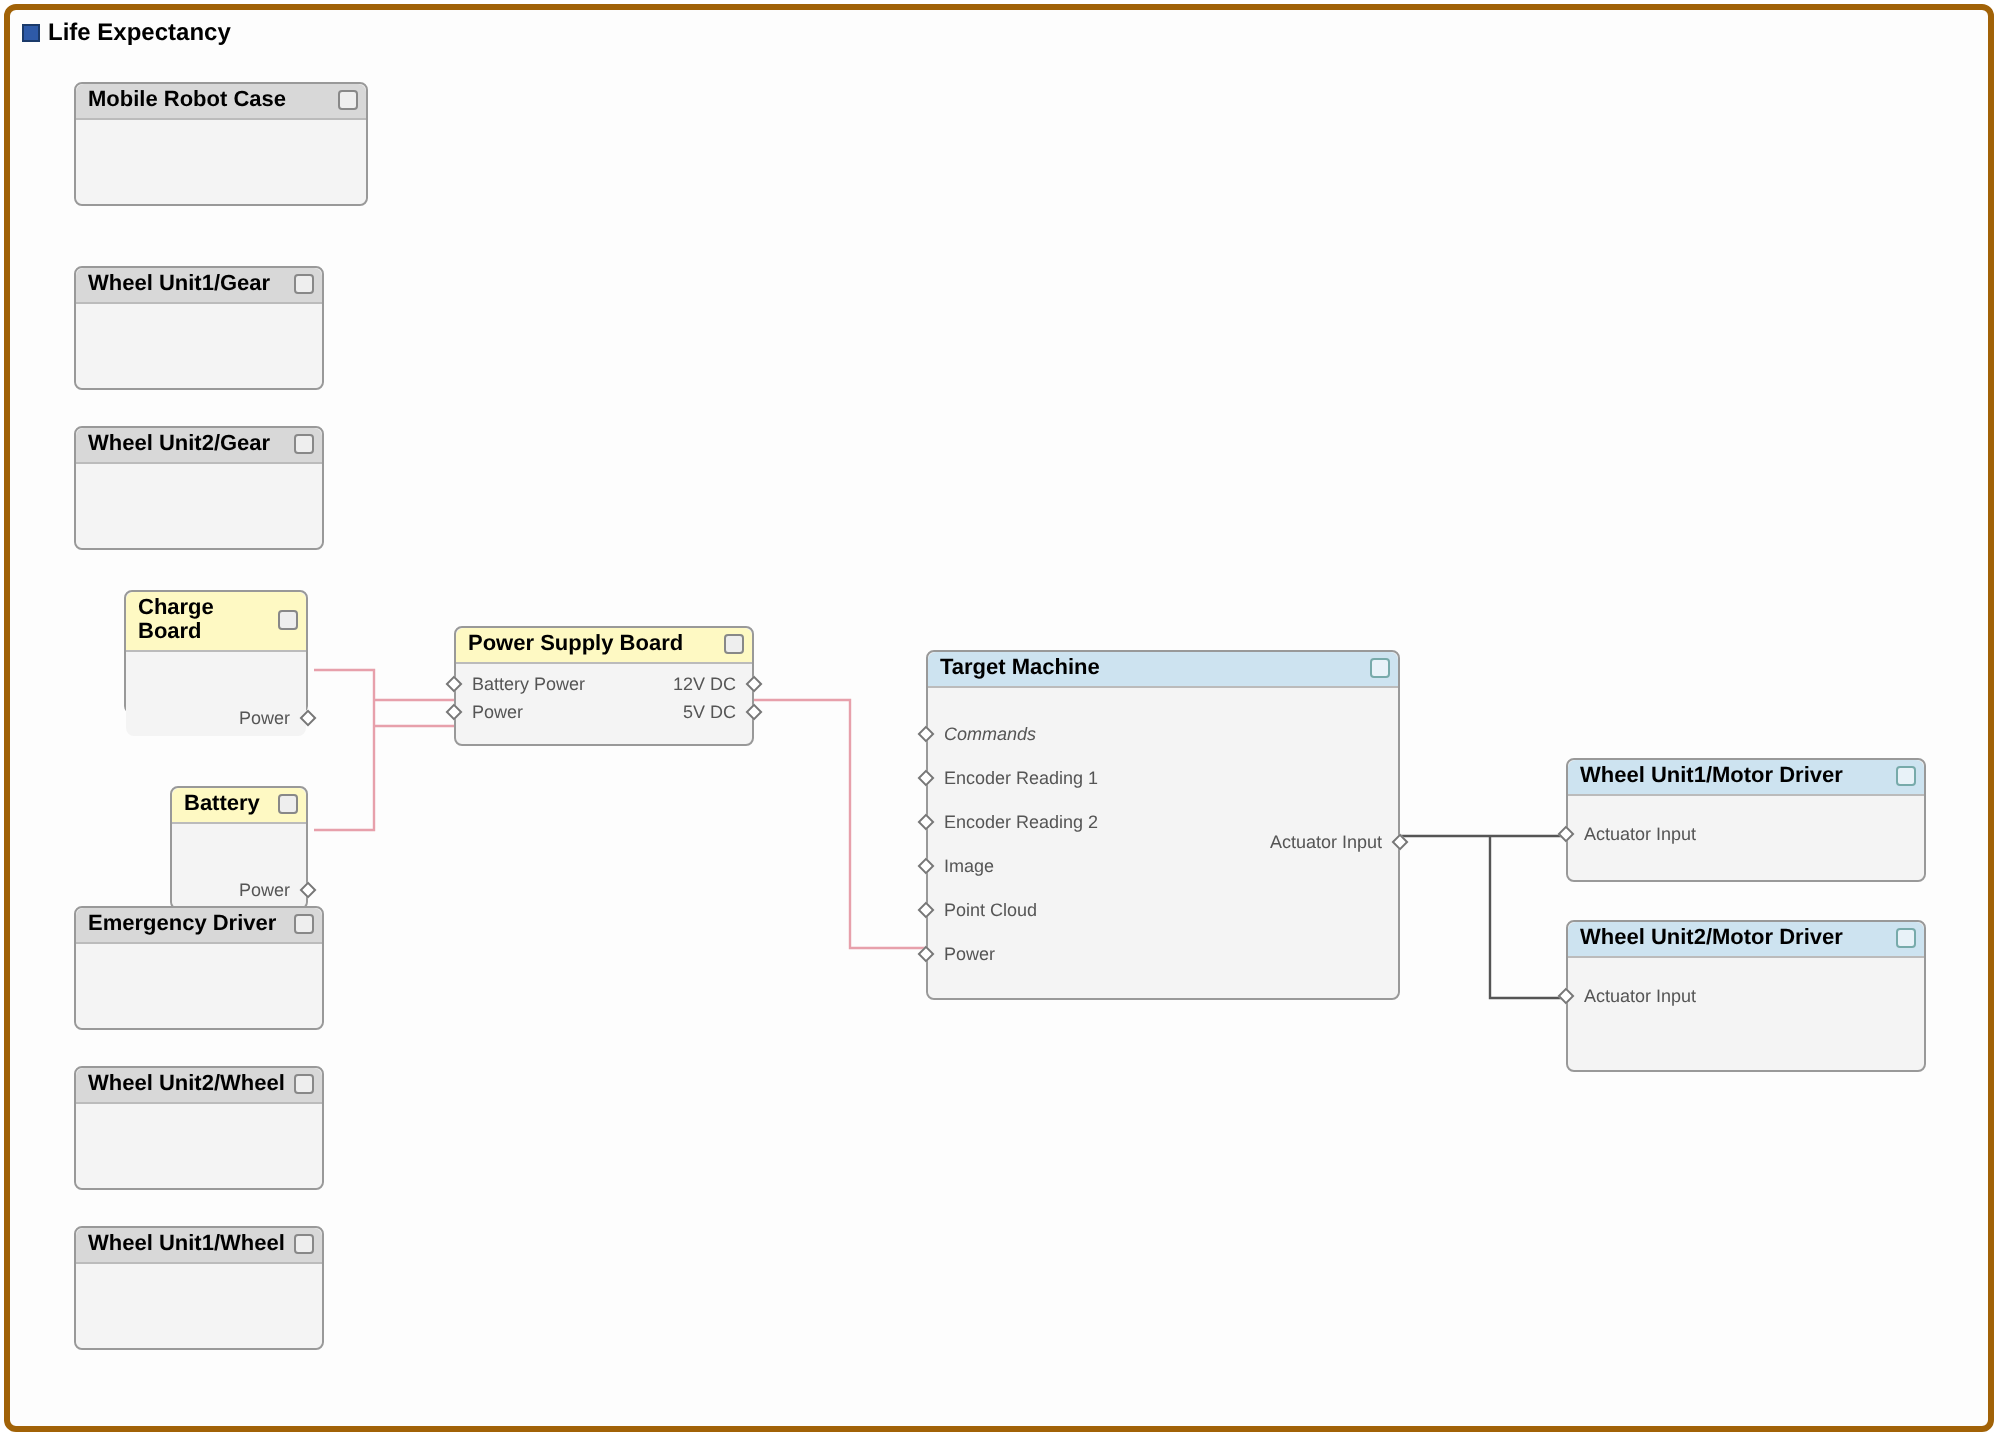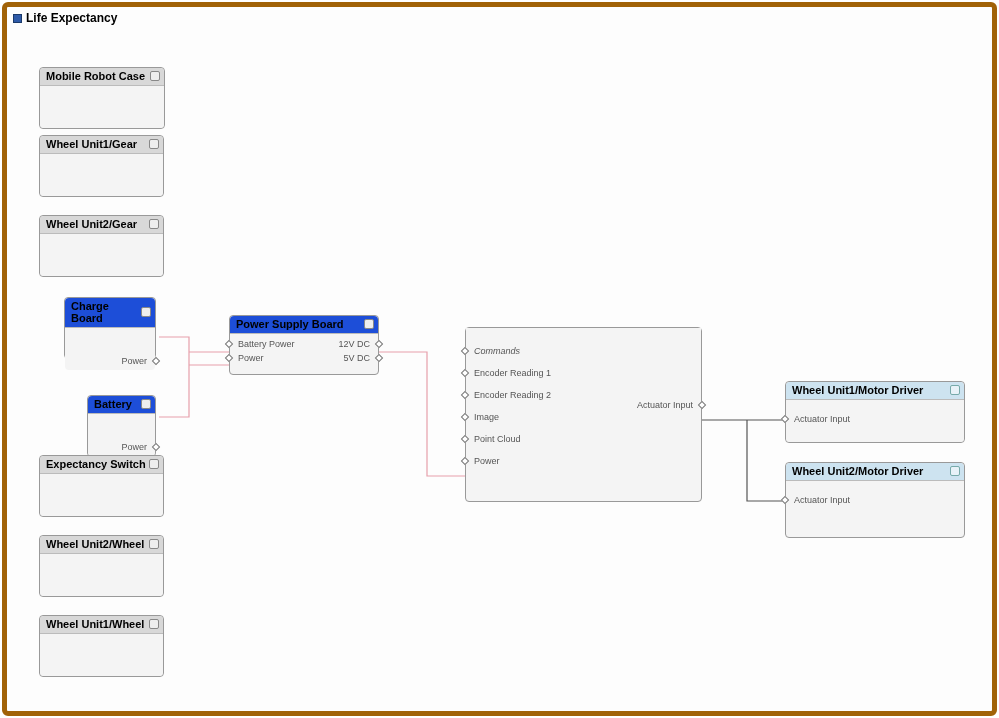--- a/index.html
+++ b/index.html
@@ -9,21 +9,21 @@
     font-size: 11px;
     background: #fff;
     width: 999px;
     height: 718px;
     position: relative;
   }
   .panel {
     position: absolute;
     left: 2px; top: 2px;
     width: 995px; height: 714px;
-    border: 5px solid #a16207;
+    border: 3px solid #a16207;
     border-radius: 6px;
     background: #fdfdfd;
   }
   .panel-header {
     position: absolute;
     left: 6px; top: 4px;
     display: flex;
     align-items: center;
     gap: 4px;
     font-weight: bold;
@@ -49,21 +49,21 @@
     display: flex;
     align-items: center;
     justify-content: space-between;
     padding: 2px 4px 3px 6px;
     border-bottom: 1px solid #bbb;
     border-radius: 4px 4px 0 0;
     font-weight: bold;
     font-size: 11px;
   }
   .head-grey { background: #d8d8d8; }
-  .head-pink { background: #1d4ed8; }
+  .head-pink { background: #fef9c3; }
   .head-blue { background: #cde3f0; }
   .node-body {
     position: relative;
     background: #f4f4f4;
     border-radius: 0 0 4px 4px;
   }
   .corner-icon {
     width: 10px; height: 10px;
     border: 1px solid #888;
     border-radius: 2px;
@@ -112,21 +112,21 @@
 
       <path d="M 182 358 L 222 358" stroke="#e7a0ab" stroke-width="1.2" fill="none"></path>
 
       <path d="M 372 345 L 420 345 L 420 469 L 458 469" stroke="#e7a0ab" stroke-width="1.2" fill="none"></path>
 
       <path d="M 695 413 L 740 413 L 740 413 L 778 413" stroke="#555" stroke-width="1.2" fill="none"></path>
 
       <path d="M 740 413 L 740 494 L 778 494" stroke="#555" stroke-width="1.2" fill="none"></path>
     </svg>
 
-    <div class="node" style="left:32px; top:60px; width:126px; height:62px;">
+    <div class="node" style="left:32px; top:36px; width:147px; height:62px;">
       <div class="node-head head-grey">
         <span>Mobile Robot Case</span>
         <div class="corner-icon"></div>
       </div>
       <div class="node-body" style="height:42px;"></div>
     </div>
 
     <div class="node" style="left:32px; top:128px; width:125px; height:62px;">
       <div class="node-head head-grey">
         <span>Wheel Unit1/Gear</span>
@@ -160,21 +160,21 @@
         <div class="corner-icon"></div>
       </div>
       <div class="node-body" style="height:42px;">
         <span class="port" style="right:8px; top:28px;">Power</span>
         <div class="port-dot" style="right:-4px; top:30px;"></div>
       </div>
     </div>
 
     <div class="node" style="left:32px; top:448px; width:125px; height:62px;">
       <div class="node-head head-grey">
-        <span>Expectancy Switch</span>
+        <span>Emergency Driver</span>
         <div class="corner-icon"></div>
       </div>
       <div class="node-body" style="height:42px;"></div>
     </div>
 
     <div class="node" style="left:32px; top:528px; width:125px; height:62px;text-align:right;">
       <div class="node-head head-grey">
         <span>Wheel Unit2/Wheel</span>
         <div class="corner-icon"></div>
       </div>
@@ -200,20 +200,24 @@
         <span class="port" style="left:8px; top:19px;">Power</span>
         <div class="port-dot" style="left:-4px; top:21px;"></div>
         <span class="port" style="right:8px; top:5px;">12V DC</span>
         <div class="port-dot" style="right:-4px; top:7px;"></div>
         <span class="port" style="right:8px; top:19px;">5V DC</span>
         <div class="port-dot" style="right:-4px; top:21px;"></div>
       </div>
     </div>
 
     <div class="node" style="left:458px; top:320px; width:237px; height:175px;">
+      <div class="node-head head-blue">
+        <span>Target Machine</span>
+        <div class="corner-icon blue"></div>
+      </div>
       <div class="node-body" style="height:155px;">
         <span class="port" style="left:8px; top:18px;font-style:italic;">Commands</span>
         <div class="port-dot" style="left:-4px; top:20px;"></div>
         <span class="port" style="left:8px; top:40px;">Encoder Reading 1</span>
         <div class="port-dot" style="left:-4px; top:42px;"></div>
         <span class="port" style="left:8px; top:62px;">Encoder Reading 2</span>
         <div class="port-dot" style="left:-4px; top:64px;"></div>
         <span class="port" style="left:8px; top:84px;">Image</span>
         <div class="port-dot" style="left:-4px; top:86px;"></div>
         <span class="port" style="left:8px; top:106px;">Point Cloud</span>

